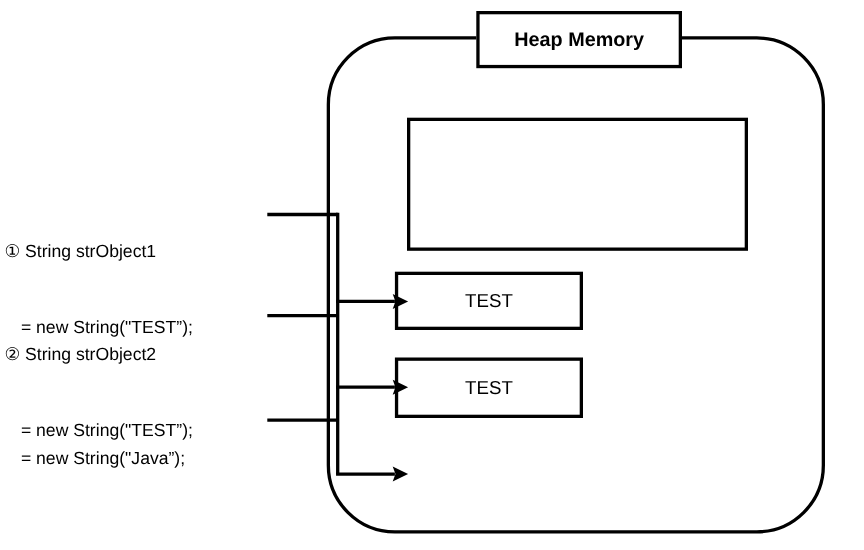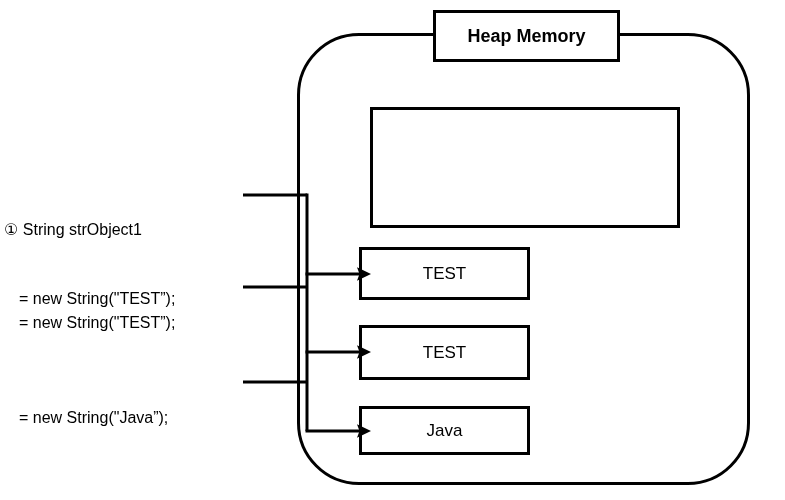--- a/index.html
+++ b/index.html
@@ -94,27 +94,27 @@
 
   <div class="heap-rect"></div>
 
   <div class="heap-title">Heap Memory</div>
 
   <div class="pool-rect"></div>
 
 
   <div class="mem-box b1">TEST</div>
   <div class="mem-box b2">TEST</div>
-  <div class="mem-box b3">Java</div>
 
   <div class="code-label c1">
     <div class="l1">① String strObject1</div>
     <div class="l2">= new String("TEST”);</div>
   </div>
   <div class="code-label c2">
+    <div class="l1">② String strObject2</div>
     <div class="l2">= new String("TEST”);</div>
   </div>
   <div class="code-label c3">
     <div class="l2">= new String("Java”);</div>
   </div>
 
   <svg class="connector-layer" width="785" height="500" viewBox="0 0 785 500" xmlns="http://www.w3.org/2000/svg" fill="none">
 
     <path d="M243,195 L307,195" stroke="#000" stroke-width="3"></path>
     <path d="M243,287 L307,287" stroke="#000" stroke-width="3"></path>

